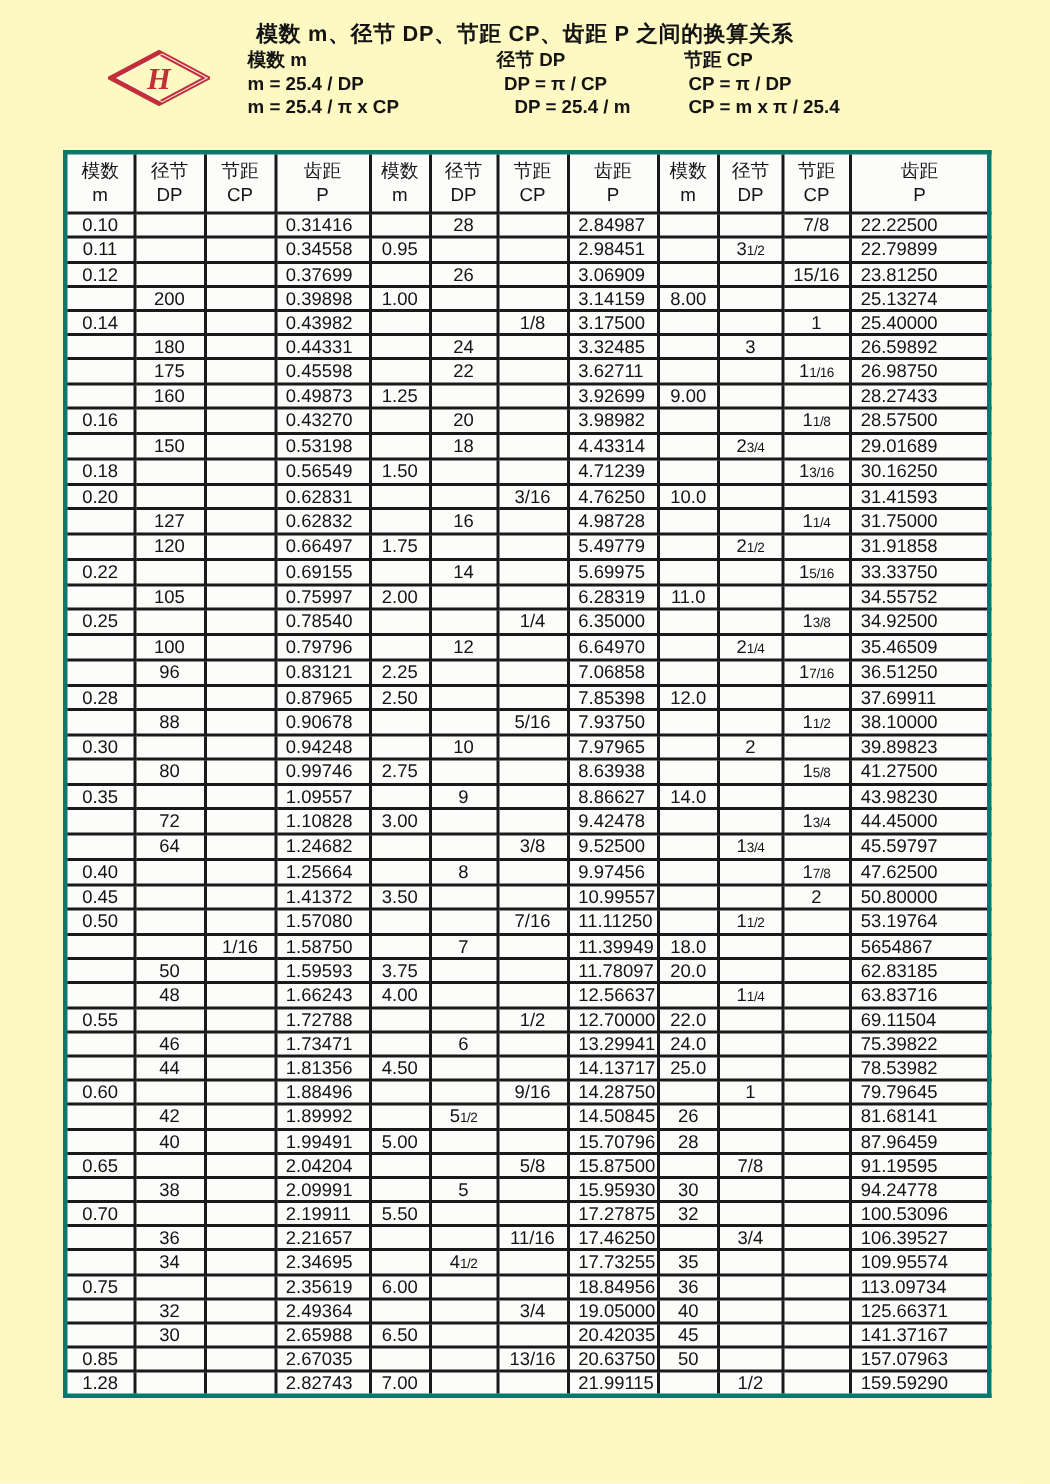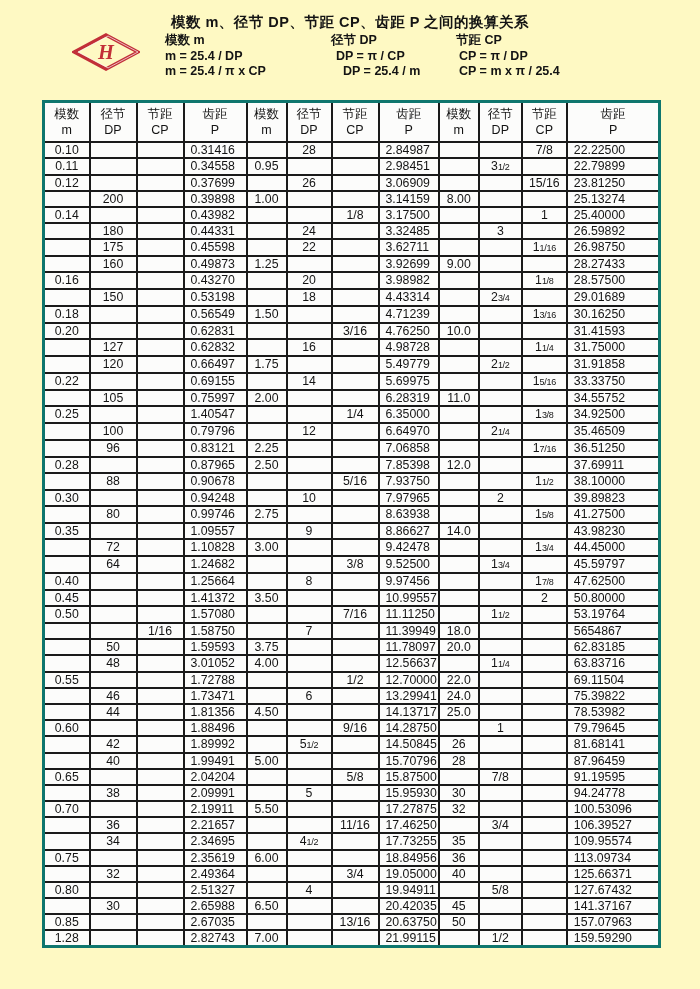--- a/index.html
+++ b/index.html
@@ -346,21 +346,21 @@
           <td class="pcol">6.28319</td>
           <td>11.0</td>
           <td></td>
           <td></td>
           <td class="pcol">34.55752</td>
         </tr>
         <tr>
           <td>0.25</td>
           <td></td>
           <td></td>
-          <td class="pcol">1.40547</td>
+          <td class="pcol">0.78540</td>
           <td></td>
           <td></td>
           <td>1/4</td>
           <td class="pcol">6.35000</td>
           <td></td>
           <td></td>
           <td>1<span class="frac">3/8</span></td>
           <td class="pcol">34.92500</td>
         </tr>
         <tr>
@@ -556,21 +556,21 @@
           <td class="pcol">11.78097</td>
           <td>20.0</td>
           <td></td>
           <td></td>
           <td class="pcol">62.83185</td>
         </tr>
         <tr>
           <td></td>
           <td>48</td>
           <td></td>
-          <td class="pcol">3.01052</td>
+          <td class="pcol">1.66243</td>
           <td>4.00</td>
           <td></td>
           <td></td>
           <td class="pcol">12.56637</td>
           <td></td>
           <td>1<span class="frac">1/4</span></td>
           <td></td>
           <td class="pcol">63.83716</td>
         </tr>
         <tr>
@@ -749,34 +749,20 @@
           <td></td>
           <td></td>
           <td>3/4</td>
           <td class="pcol">19.05000</td>
           <td>40</td>
           <td></td>
           <td></td>
           <td class="pcol">125.66371</td>
         </tr>
         <tr>
-          <td>0.80</td>
-          <td></td>
-          <td></td>
-          <td class="pcol">2.51327</td>
-          <td></td>
-          <td>4</td>
-          <td></td>
-          <td class="pcol">19.94911</td>
-          <td></td>
-          <td>5/8</td>
-          <td></td>
-          <td class="pcol">127.67432</td>
-        </tr>
-        <tr>
           <td></td>
           <td>30</td>
           <td></td>
           <td class="pcol">2.65988</td>
           <td>6.50</td>
           <td></td>
           <td></td>
           <td class="pcol">20.42035</td>
           <td>45</td>
           <td></td>

